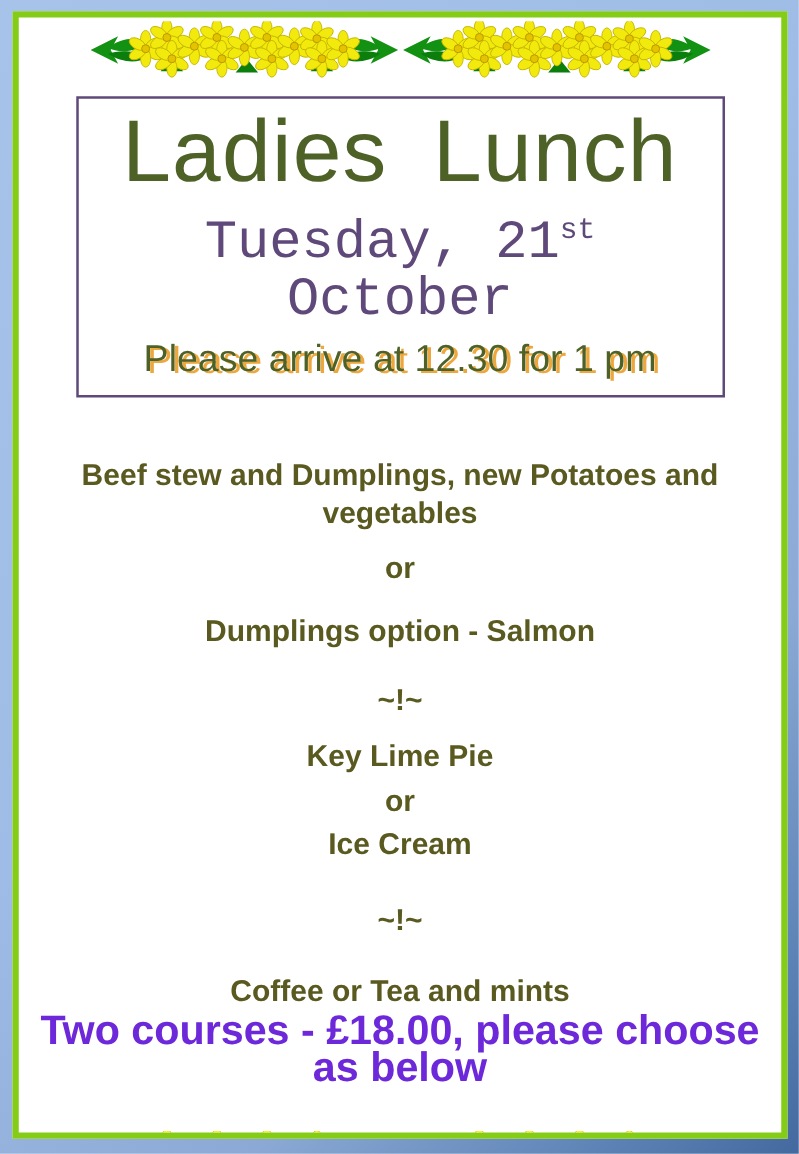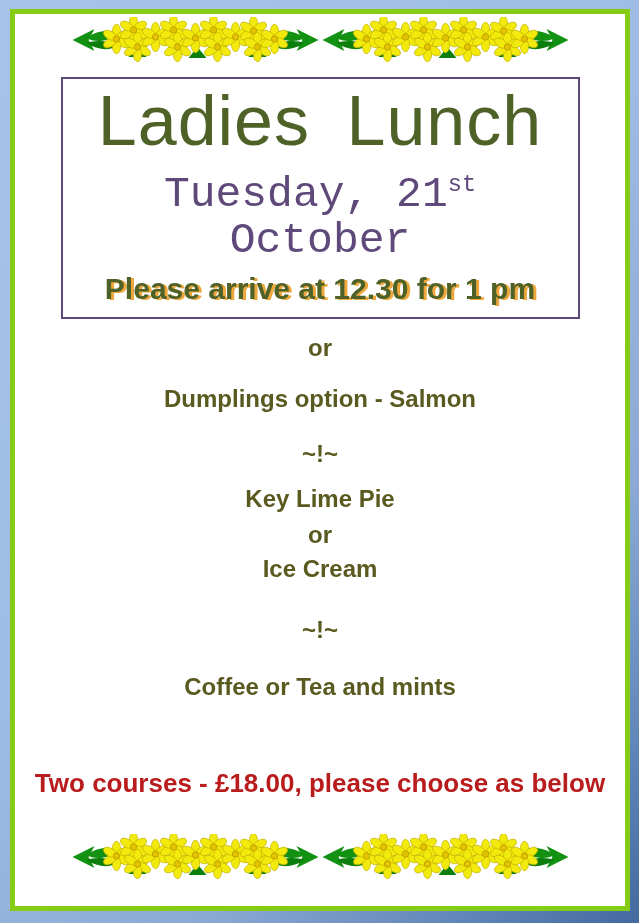--- a/index.html
+++ b/index.html
@@ -40,42 +40,41 @@
     font-size: 43px;
     line-height: 46px;
     color: #5F497A;
     font-family: Liberation Mono, monospace;
   }
   .date sup { font-size: 0.55em; vertical-align: super; }
   .arrive {
     margin-top: 9px;
     font-size: 30px;
     line-height: 32px;
-    font-weight: bold;
+    font-weight: normal;
     color: #4E6228;
     text-shadow: 3px 1px 0 #EDA73C;
   }
 
   .menu, .price { text-align: center; font-weight: bold; color: #5A5A20; }
   .m { font-size: 24px; line-height: 30px; }
   .m.main { margin-top: 48px; }
   .m.or1 { margin-top: 14px; }
   .m.veg { margin-top: 21px; }
   .m.sep1 { margin-top: 25px; }
   .m.des1 { margin-top: 15px; }
   .m.or2 { margin-top: 6px; }
   .m.des2 { margin-top: 4px; }
   .m.sep2 { margin-top: 31px; }
   .m.coffee { margin-top: 27px; }
 
   .price {
-    margin-top: 66px;
-    font-size: 26px;
+    font-size: 33px;
     line-height: 30px;
-    color: #b91c1c;
+    color: #6d28d9;
   }
 </style>
 </head>
 <body>
 
 <div class="page">
 
   <svg class="garland top" width="505" height="46" viewBox="0 0 500 46">
     <defs>
       <g id="daffodil">
@@ -122,20 +121,24 @@
     <use href="#garland"></use>
   </svg>
 
   <div class="title-box">
     <div class="title">Ladies Lunch</div>
     <div class="date"><span>Tuesday, 21</span><sup>st</sup><span> October</span></div>
     <div class="arrive">Please arrive at 12.30 for 1 pm</div>
   </div>
 
   <div class="menu">
+    <div class="m main">
+      <div>Beef stew and Dumplings, new Potatoes and</div>
+      <div>vegetables</div>
+    </div>
     <div class="m or1">or</div>
     <div class="m veg">Dumplings option - Salmon</div>
     <div class="m sep1">~!~</div>
     <div class="m des1">Key Lime Pie</div>
     <div class="m or2">or</div>
     <div class="m des2">Ice Cream</div>
     <div class="m sep2">~!~</div>
     <div class="m coffee">Coffee or Tea and mints</div>
   </div>
 

